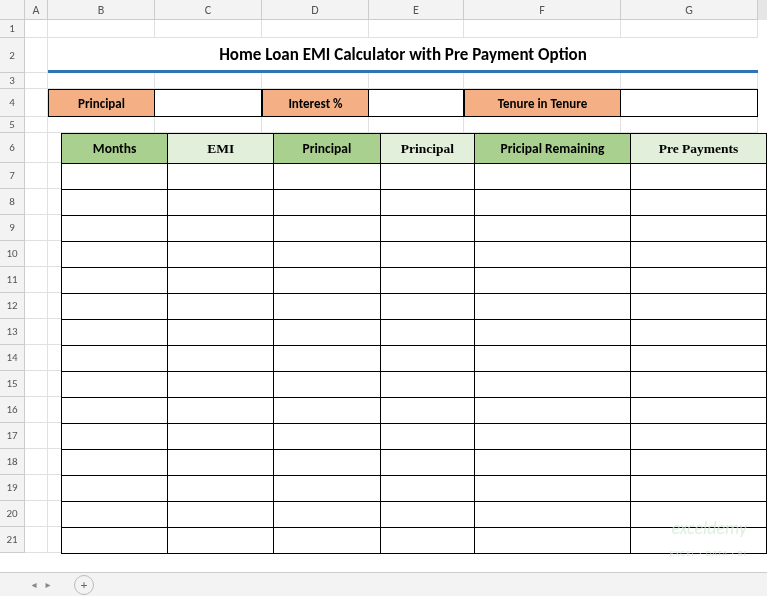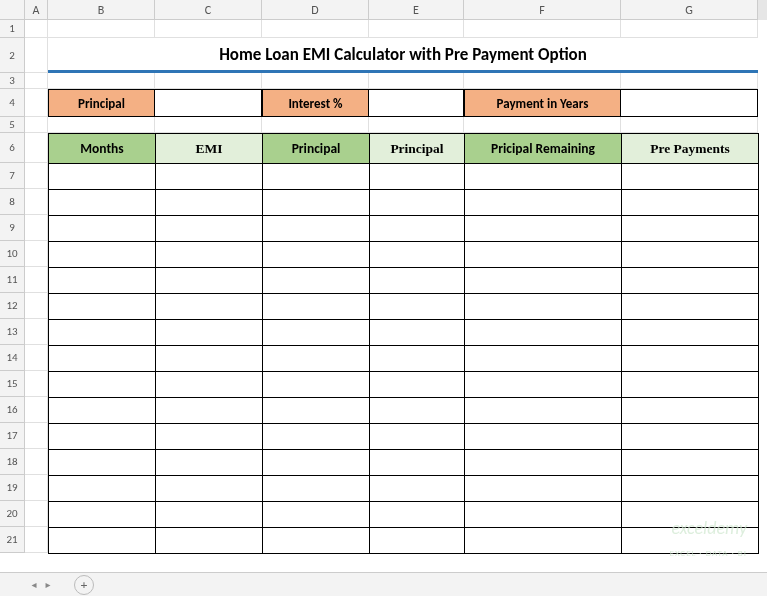--- a/index.html
+++ b/index.html
@@ -384,23 +384,23 @@
             <div class="gc" style="width:157px"></div>
             <div class="gc" style="width:137px"></div>
           </div>
         </div>
         <div class="content" id="content">
           <div class="title-cell" style="left: 23px; top: 18px; width: 710px; height: 35px;">Home Loan EMI Calculator with Pre Payment Option</div>
           <div class="input-label" style="position: absolute; left: 23px; top: 69px; width: 107px; height: 28px;">Principal</div>
           <div class="input-cell" style="position: absolute; left: 130px; top: 69px; width: 107px; height: 28px;"></div>
           <div class="input-label" style="position: absolute; left: 237px; top: 69px; width: 107px; height: 28px;">Interest %</div>
           <div class="input-cell" style="position: absolute; left: 344px; top: 69px; width: 95px; height: 28px;"></div>
-          <div class="input-label" style="position: absolute; left: 439px; top: 69px; width: 157px; height: 28px;">Payment in Years</div>
+          <div class="input-label" style="position: absolute; left: 439px; top: 69px; width: 157px; height: 28px;">Tenure in Tenure</div>
           <div class="input-cell" style="position: absolute; left: 596px; top: 69px; width: 137px; height: 28px;"></div>
-          <table class="tbl" style="left: 23px; top: 113px;">
+          <table class="tbl" style="left: 36px; top: 113px;">
             <thead>
               <tr>
                 <th class="th-dark" style="width:107px">Months</th>
                 <th class="th-light" style="width:107px">EMI</th>
                 <th class="th-dark" style="width:107px">Principal</th>
                 <th class="th-light" style="width:95px">Principal</th>
                 <th class="th-dark" style="width:157px">Pricipal Remaining</th>
                 <th class="th-light" style="width:137px">Pre Payments</th>
               </tr>
             </thead>

